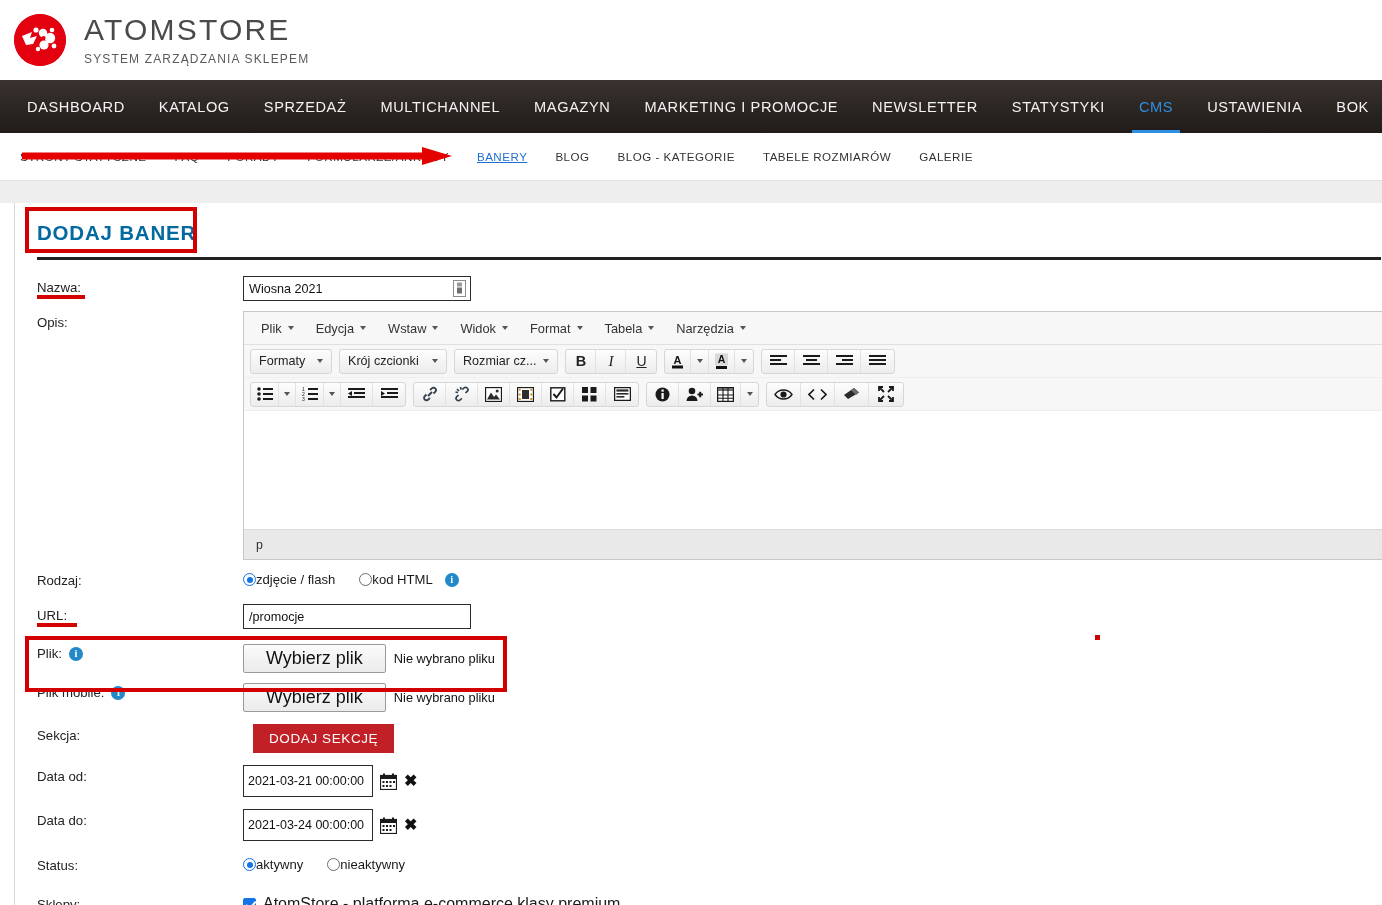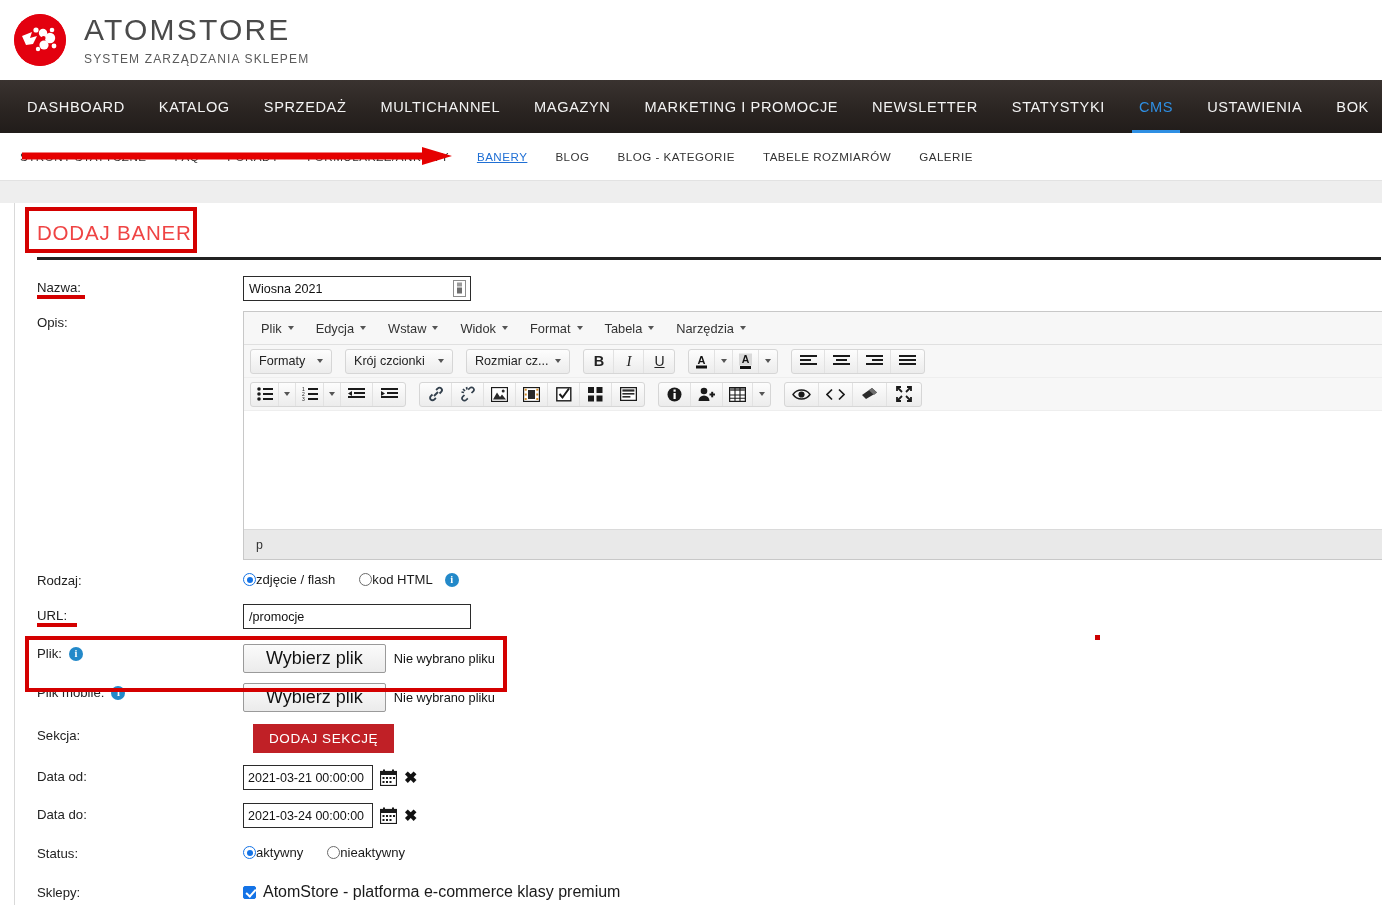--- a/index.html
+++ b/index.html
@@ -119,22 +119,22 @@
     margin-left: 14px;
   }
   .page-title-wrap {
     position: relative;
     padding: 18px 0 0 22px;
     display: inline-block;
   }
   .page-title {
     font-size: 20.5px;
     letter-spacing: 0.8px;
-    color: #ef4444;
-    font-weight: 400;
+    color: #0369a1;
+    font-weight: 700;
   }
   .title-box {
     position: absolute;
     left: 10px; top: 4px;
     width: 172px; height: 46px;
     border: 4px solid #d40000;
     pointer-events: none;
   }
   .title-rule {
     margin: 12px 0 0 22px;
@@ -227,21 +227,21 @@
     gap: 0;
     border-bottom: 1px solid #eee;
   }
   .tb-group {
     display: flex;
     align-items: center;
     border: 1px solid #d6d6d6;
     border-radius: 3px;
     background: linear-gradient(to bottom,#fdfdfd,#ececec);
     overflow: hidden;
-    margin-right: 13px;
+    margin-right: 7px;
     height: 25px;
   }
   .tb-btn {
     height: 23px;
     min-width: 25px;
     display: flex;
     align-items: center;
     justify-content: center;
     cursor: pointer;
     border-right: 1px solid #e2e2e2;
@@ -356,21 +356,21 @@
     letter-spacing: 0.6px;
     padding: 7px 16px;
     cursor: pointer;
     font-family: "Liberation Sans", sans-serif;
     margin-left: 10px;
   }
 
   
   .date-row { display: flex; align-items: center; gap: 7px; }
   input.date {
-    width: 130px; height: 25px;
+    width: 130px; height: 32px;
     border: 1px solid #2b2b2b;
     font-size: 12.5px;
     padding-left: 4px;
     font-family: "Liberation Sans", sans-serif;
     color: #111;
     outline: none;
   }
   .cal-ico { width: 17px; height: 17px; cursor: pointer; }
   .x-ico {
     font-size: 16px;

